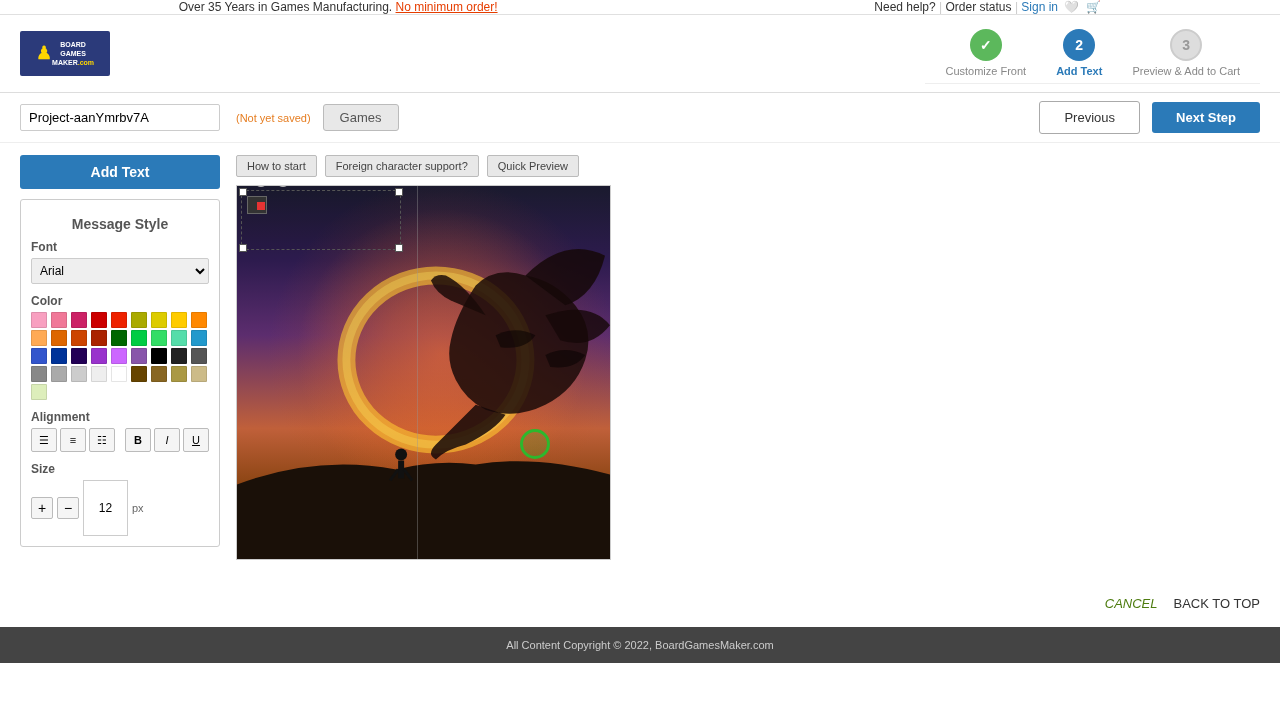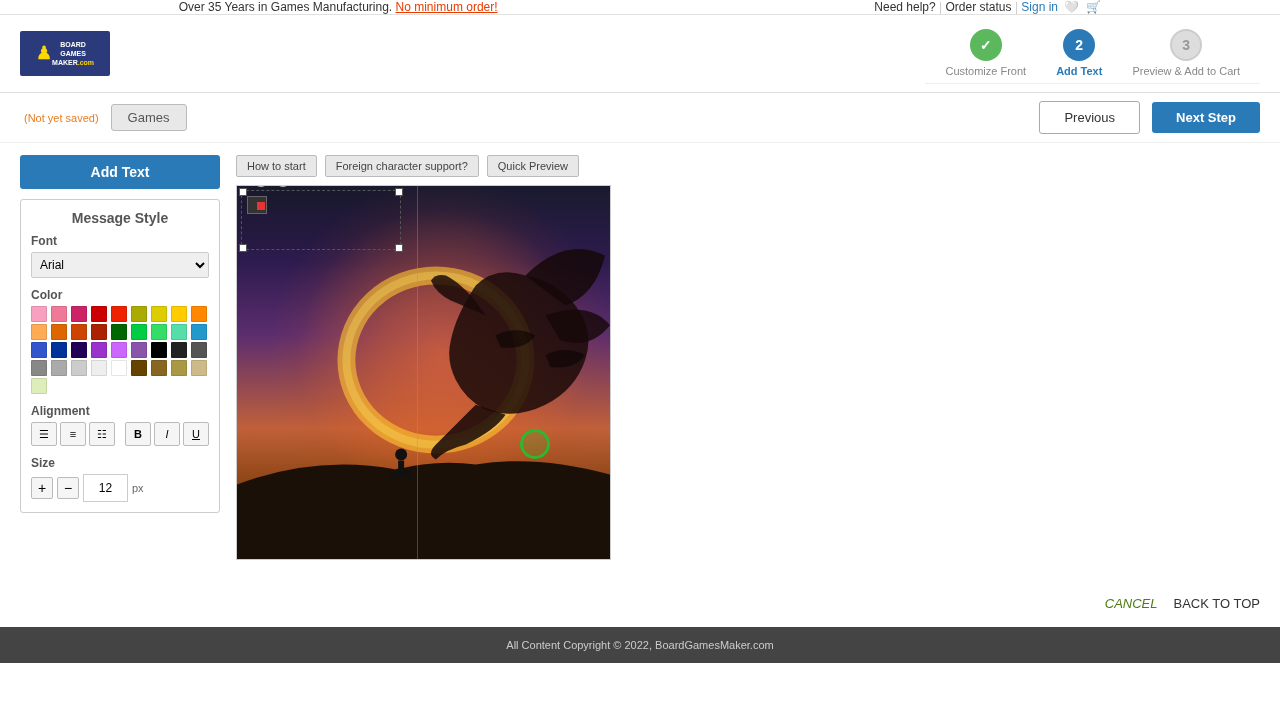--- a/index.html
+++ b/index.html
@@ -128,20 +128,21 @@
       border: 1px solid #ccc;
       border-radius: 3px;
       padding: 10px;
     }
     .panel-title {
       font-size: 14px;
       font-weight: bold;
       color: #555;
       margin-bottom: 8px;
       text-align: center;
+      margin-top: 6px;
     }
     .section-label { font-size: 12px; color: #555; margin-bottom: 4px; font-weight: bold; }
 
     
     .font-select {
       width: 100%;
       padding: 4px;
       border: 1px solid #ccc;
       border-radius: 2px;
       font-size: 12px;
@@ -178,21 +179,21 @@
       border: 1px solid #bbb;
       background: #f5f5f5;
       cursor: pointer;
       font-size: 14px;
       display: flex; align-items: center; justify-content: center;
       border-radius: 2px;
     }
     .size-input {
       width: 45px;
       border: 1px solid #ccc;
-      padding: 6px 4px;
+      padding: 20px 4px;
       text-align: center;
       font-size: 12px;
     }
     .size-unit { font-size: 11px; color: #666; }
 
     
     .canvas-area { flex: 1; }
 
     .hint-bar {
       display: flex;
@@ -350,20 +351,21 @@
       <span style="color:#2b7ab8; font-weight:bold;">Add Text</span>
     </div>
     <div class="step-item">
       <div class="step-circle inactive">3</div>
       <span>Preview &amp; Add to Cart</span>
     </div>
   </div>
 </div>
 
 <div class="toolbar-row">
+  <input class="project-input" type="text" value="Project-aanYmrbv7A" style="">
   <span class="not-saved">(Not yet saved)</span>
   <button class="save-btn">Games</button>
   <div class="spacer"></div>
   <button class="prev-btn">Previous</button>
   <button class="next-btn">Next Step</button>
 </div>
 
 <div class="main-layout">
 
   <div class="left-panel">

